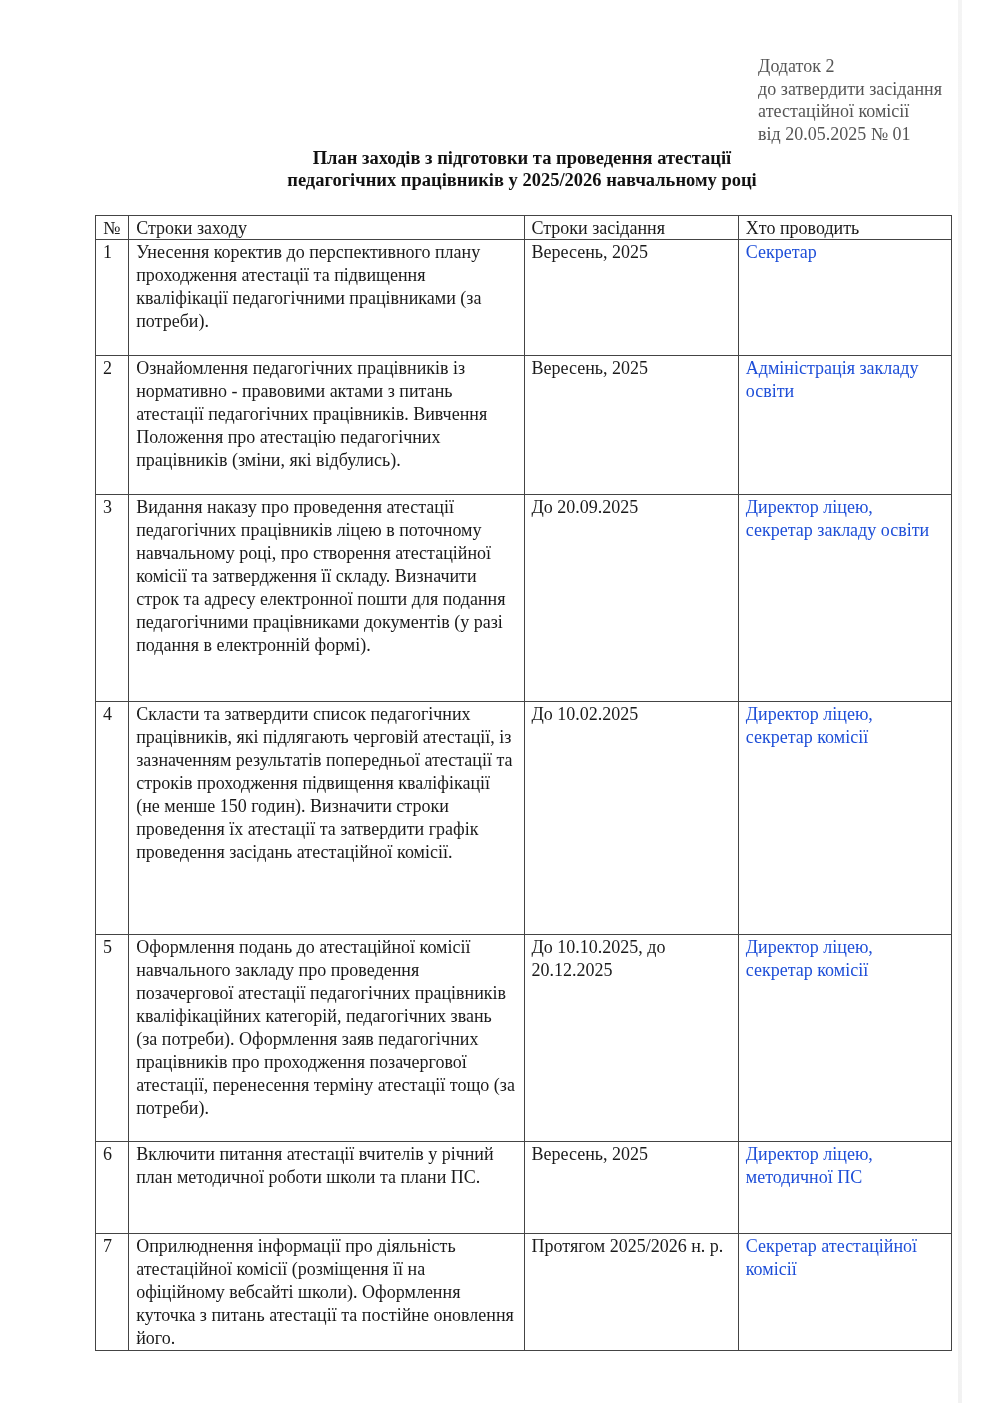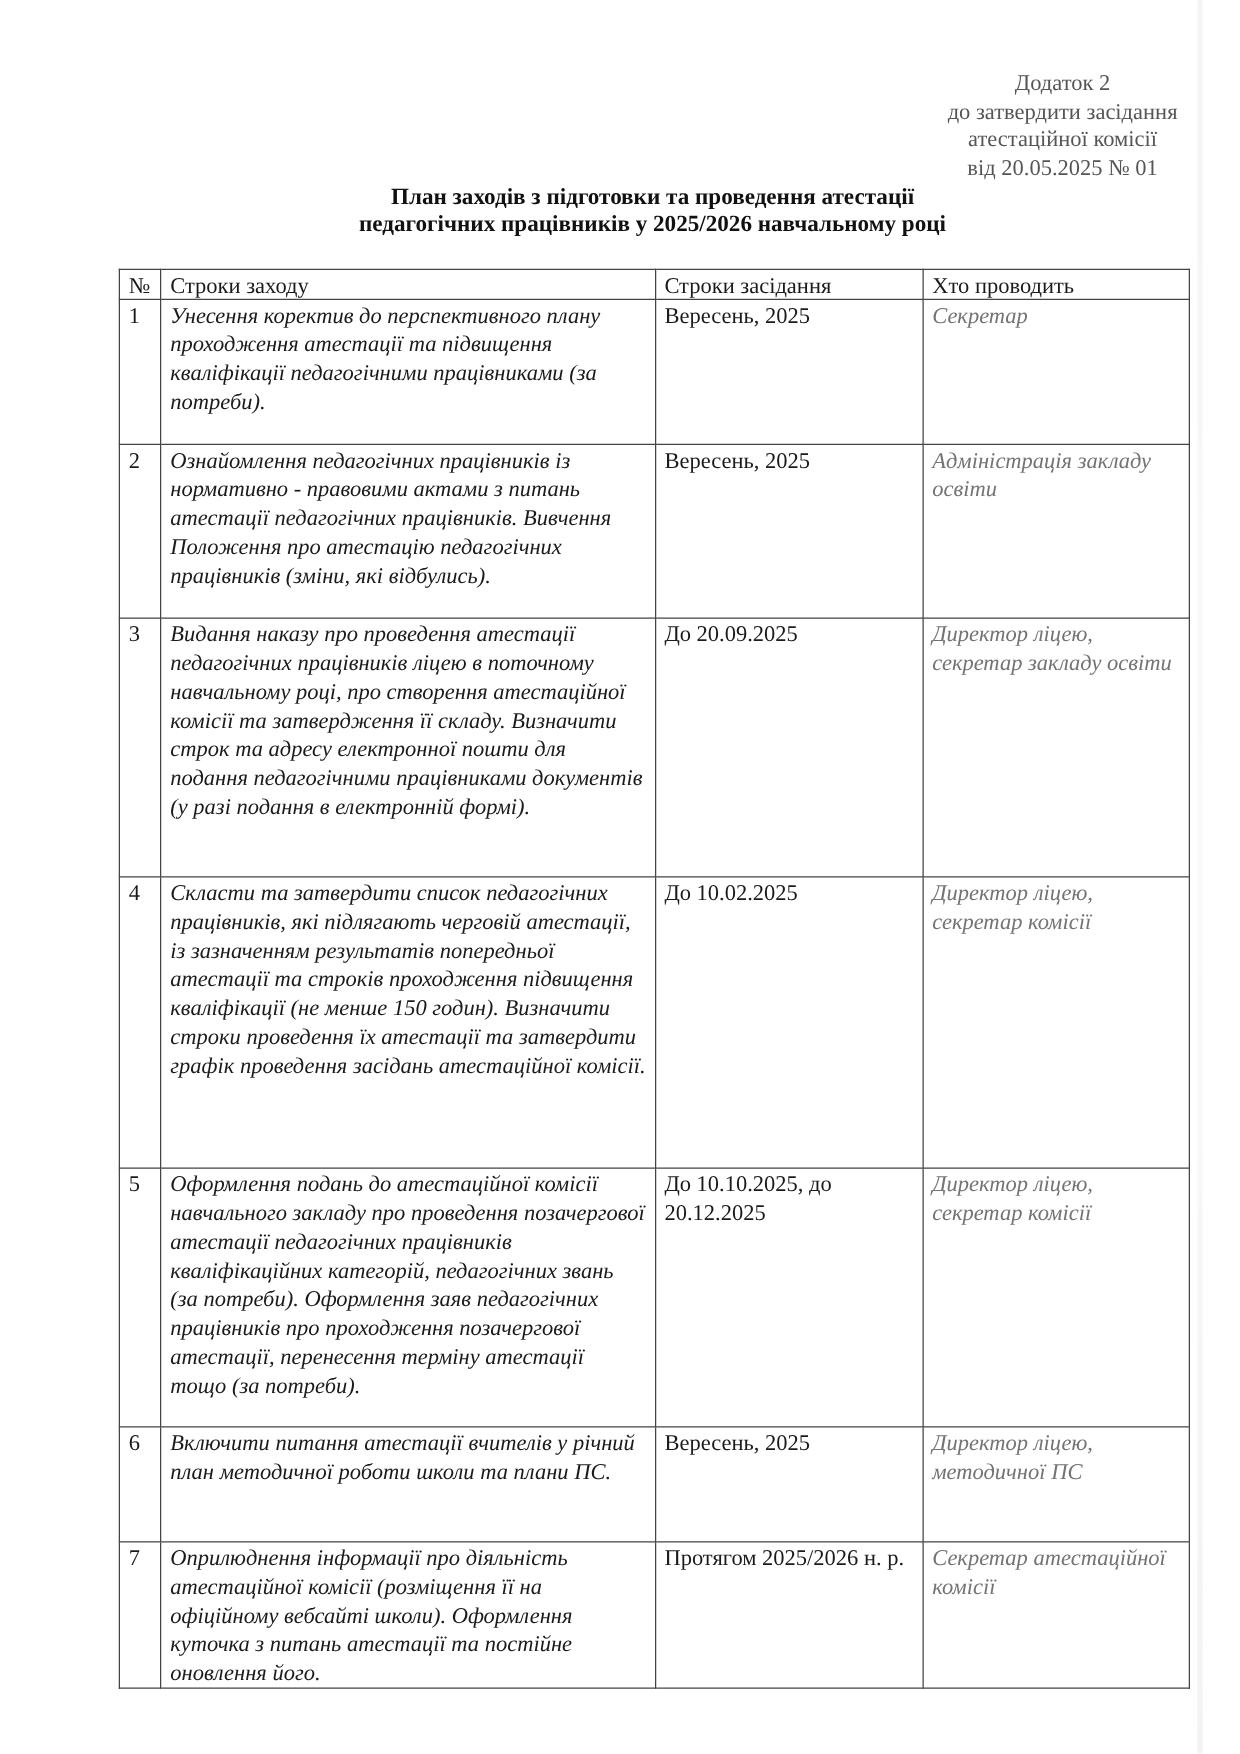--- a/index.html
+++ b/index.html
@@ -7,43 +7,43 @@
       width: 992px; height: 1403px; background: #ffffff;
       font-family: "Liberation Serif", "DejaVu Serif", serif;
       color: #1a1a1a; position: relative; overflow: hidden;
     }
     .scan-edge {
       position: absolute; top: 0; right: 30px; width: 4px; height: 1403px;
       background: linear-gradient(to bottom, #f4f4f4, #fafafa, #f2f2f2);
     }
     .appendix {
       position: absolute; top: 55px; right: 50px;
-      text-align: center; font-size: 18px; line-height: 22.5px; color: #555;
+      text-align: left; font-size: 18px; line-height: 22.5px; color: #555;
     }
     .title {
       position: absolute; top: 147px; left: 0; width: 1044px;
       text-align: center; font-weight: bold; font-size: 18.5px; line-height: 22px;
       color: #111;
     }
     table.plan {
       position: absolute; top: 215px; left: 95px;
       width: 857px; border-collapse: collapse; table-layout: fixed;
       font-size: 18px; line-height: 23px;
     }
     table.plan td, table.plan th {
       border: 1.3px solid #444; vertical-align: top; padding: 1px 7px 0 7px;
       font-weight: normal; text-align: left;
     }
     table.plan th { height: 21px; line-height: 22px; }
     .c-num { width: 31px; }
     .c-name { width: 369px; }
     .c-term { width: 200px; }
     .c-who { width: 199px; }
-    td.name, td.who { text-align: justify; font-style: italic; }
-    td.who { color: #737373; }
+    td.name, td.who { text-align: justify; }
+    td.who { color: #1d4ed8; }
   </style>
 </head>
 <body>
 
 <div class="scan-edge"></div>
 
 <div class="appendix">
   <div>Додаток 2</div>
   <div>до затвердити засідання</div>
   <div>атестаційної комісії</div>

